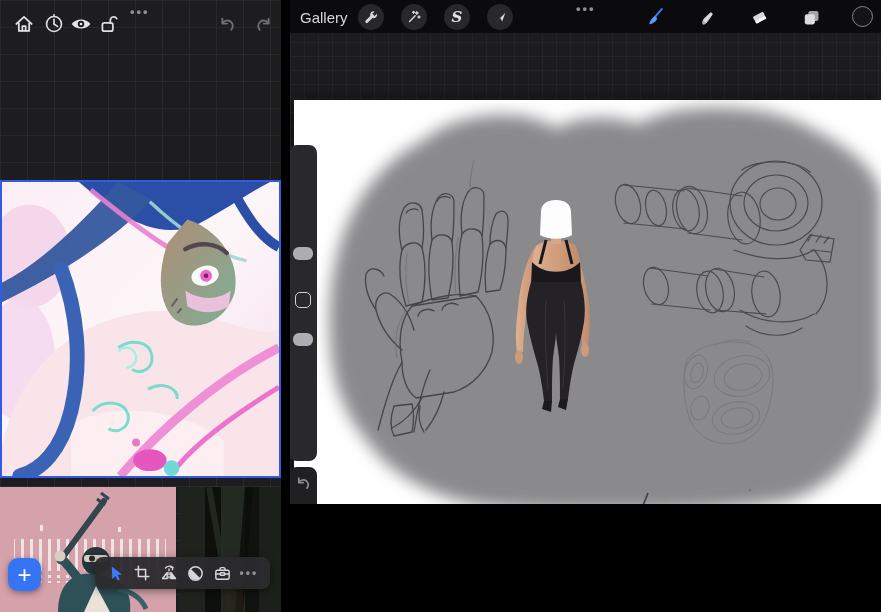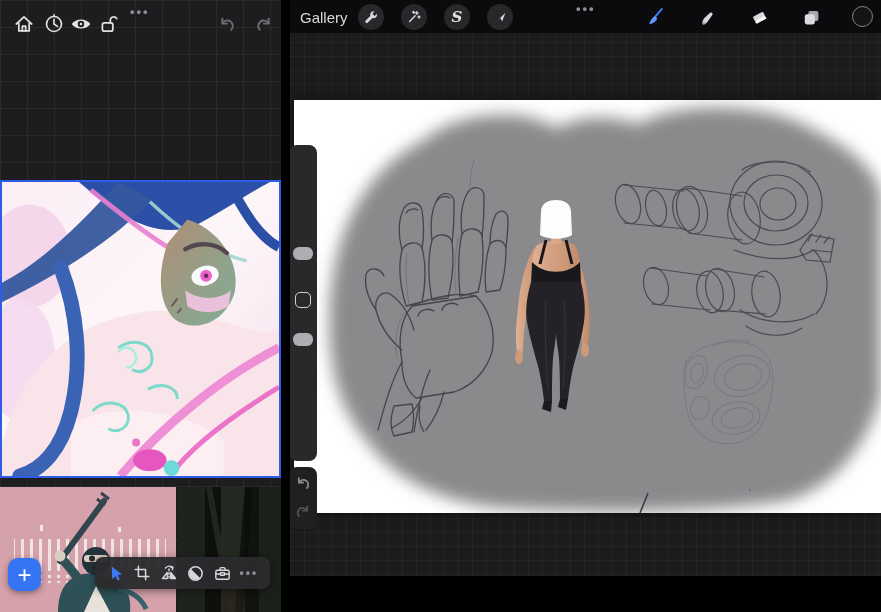--- a/index.html
+++ b/index.html
@@ -10,21 +10,21 @@
   #stage { position:relative; width:881px; height:612px; background:#000; }
   .grid-bg {
     background-color:#1d1d1f;
     background-image:
       linear-gradient(rgba(255,255,255,.05) 1px, transparent 1px),
       linear-gradient(90deg, rgba(255,255,255,.05) 1px, transparent 1px);
     background-size:27px 27px;
   }
   #left-app { left:0; top:0; width:281px; height:612px; overflow:hidden; }
   #divider { left:281px; top:0; width:9px; height:612px; background:#000; }
-  #procreate { left:290px; top:0; width:591px; height:576px; overflow:hidden;
+  #procreate { left:290px; top:0; width:591px; height:504px; overflow:hidden;
     background-color:#1c1c1e;
     background-image:
       linear-gradient(rgba(255,255,255,.035) 1px, transparent 1px),
       linear-gradient(90deg, rgba(255,255,255,.035) 1px, transparent 1px);
     background-size:14px 14px;
   }
   
   .icon-btn { display:flex; align-items:center; justify-content:center; cursor:pointer; }
   .dots { color:#8e8e93; font-size:13px; letter-spacing:2px; font-weight:bold; line-height:1; }
   

